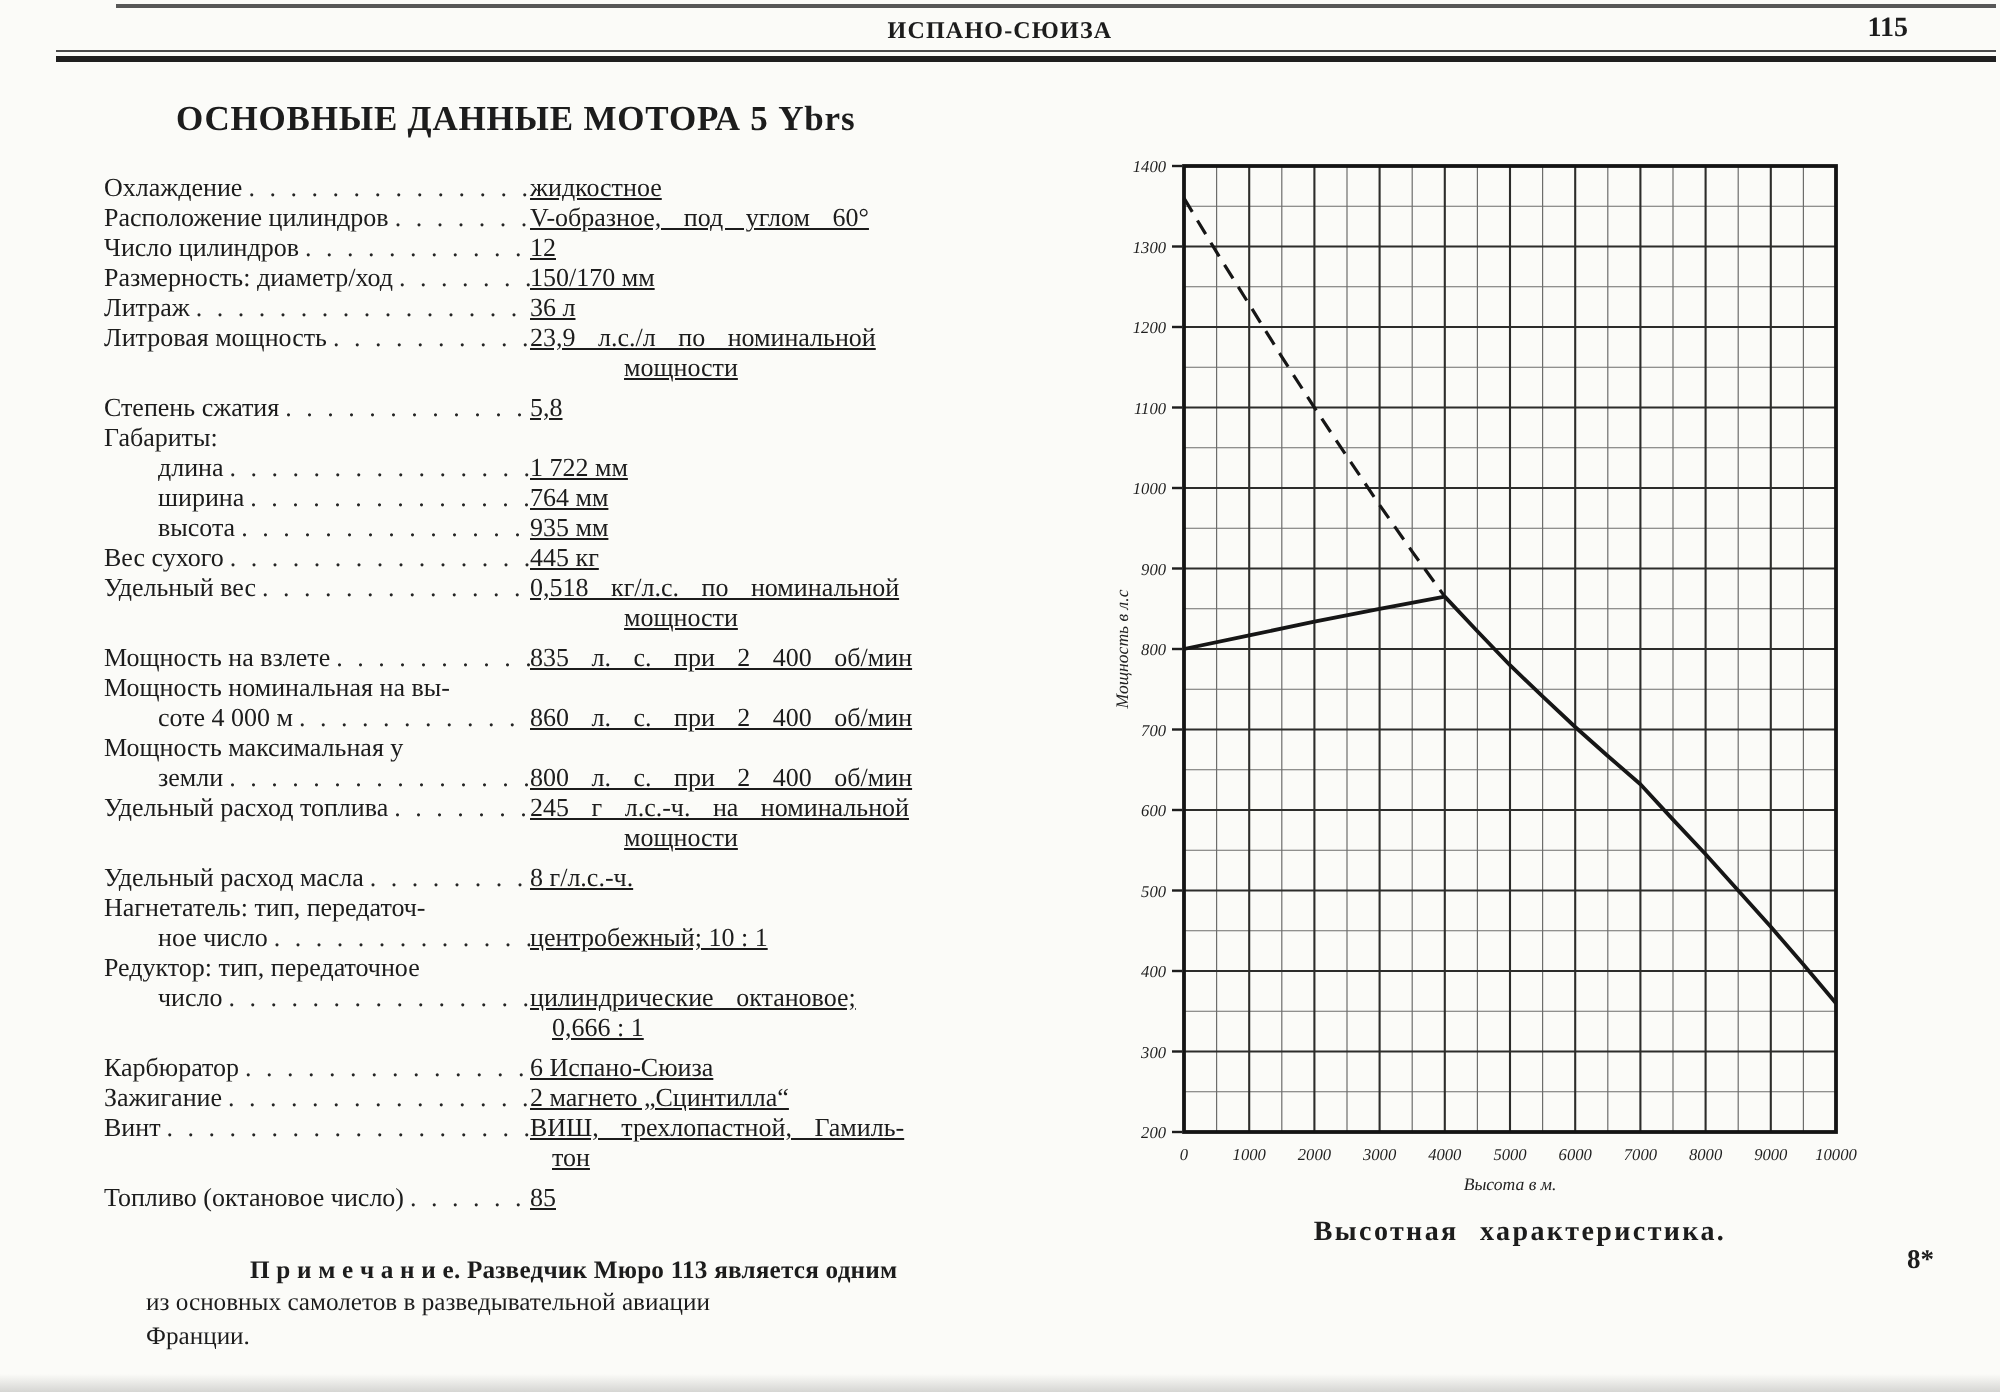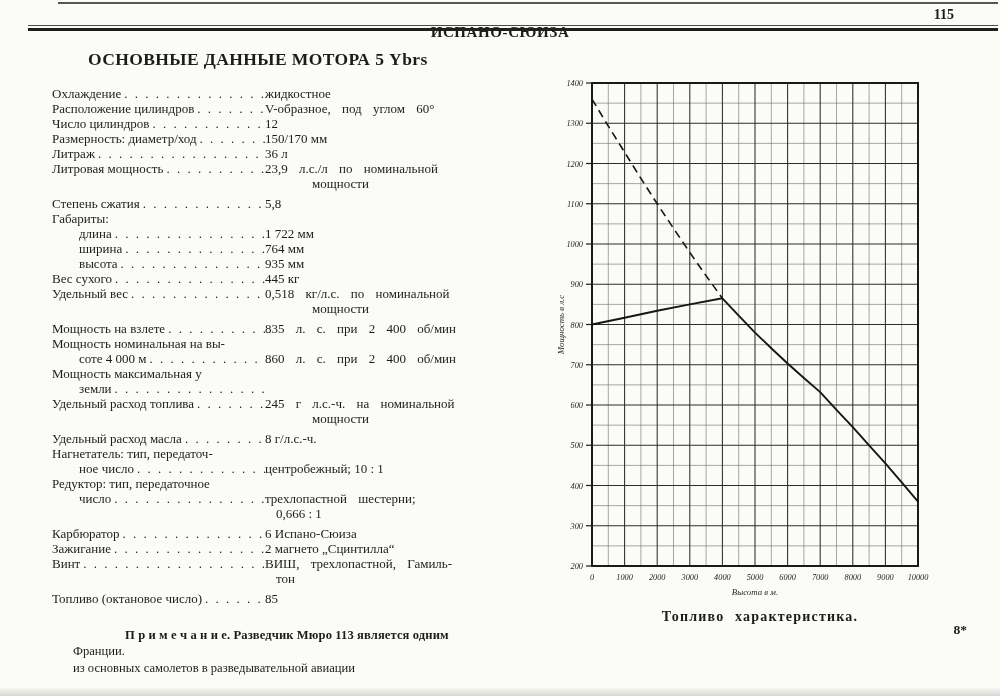--- a/index.html
+++ b/index.html
@@ -1,34 +1,34 @@
 <!DOCTYPE html>
 <html><head>
 <meta charset="utf-8">
 <style>
   html,body{margin:0;padding:0;}
   body{width:1000px;height:696px;background:#e9e9e7;}
   .page{position:relative;width:1000px;height:696px;background:#fbfbf8;overflow:hidden;
         font-family:"Liberation Serif","DejaVu Serif",serif;color:#1c1c1c;}
   .top-edge-line{position:absolute;top:2px;left:58px;right:2px;height:2px;background:#2e2e2e;opacity:.8;}
-  .header-title{position:absolute;top:24px;left:0;width:100%;text-align:center;
-        font-weight:bold;font-size:15px;letter-spacing:.6px;}
+  .header-title{position:absolute;top:8px;left:0;width:100%;text-align:center;
+        font-weight:bold;font-size:12px;letter-spacing:.6px;}
   .page-number{position:absolute;top:7px;right:46px;font-weight:bold;font-size:14px;}
   .rule-1{position:absolute;top:25px;left:28px;right:2px;height:1px;background:#4a4a4a;}
   .rule-2{position:absolute;top:28px;left:28px;right:2px;height:2.5px;background:#1f1f1f;}
   .heading{position:absolute;top:49px;left:88px;font-size:17.5px;font-weight:bold;letter-spacing:.4px;}
 
   .specs{position:absolute;top:86px;left:52px;width:458px;font-size:13px;line-height:15px;}
   .spec-row{display:flex;align-items:baseline;}
   .spec-row.gap{margin-top:5px;}
   .spec-left{flex:0 0 213px;width:213px;box-sizing:border-box;display:flex;align-items:baseline;overflow:hidden;}
   .spec-left.indent{padding-left:27px;}
   .spec-label{white-space:nowrap;}
   .leader{flex:1 1 0;min-width:0;overflow:hidden;white-space:nowrap;padding:0 3px;letter-spacing:2px;color:#242424;}
-  .spec-value{white-space:nowrap;}
+  .spec-value{white-space:nowrap;text-decoration:underline;}
   .spec-value.wide{word-spacing:8px;text-align:right;}
   .spec-value.vind1{padding-left:11px;}
   .spec-value.vind2{padding-left:47px;}
 
   .note{position:absolute;top:627px;left:73px;width:432px;font-size:12.6px;line-height:16.4px;}
   .note-line.first{padding-left:52px;letter-spacing:.1px;font-weight:bold;}
 
   .chart{position:absolute;top:58px;left:552px;width:440px;height:575px;}
   .chart svg{display:block;}
   .chart-caption{position:absolute;top:551px;left:0;width:100%;box-sizing:border-box;padding-right:24px;
@@ -169,20 +169,21 @@
       <div class="spec-row">
         <div class="spec-left">
           <span class="spec-label">Мощность максимальная у</span>
         </div>
       </div>
       <div class="spec-row">
         <div class="spec-left indent">
           <span class="spec-label">земли</span>
           <span class="leader">. . . . . . . . . . . . . . . . . . . . . . . . . . . . . . . . . . . . . . . .</span>
         </div>
+        <span class="spec-value wide">800 л. с. при 2 400 об/мин</span>
       </div>
       <div class="spec-row">
         <div class="spec-left">
           <span class="spec-label">Удельный расход топлива</span>
           <span class="leader">. . . . . . . . . . . . . . . . . . . . . . . . . . . . . . . . . . . . . . . .</span>
         </div>
         <span class="spec-value wide">245 г л.с.-ч. на номинальной</span>
       </div>
       <div class="spec-row">
         <div class="spec-left"></div>
@@ -210,21 +211,21 @@
       <div class="spec-row">
         <div class="spec-left">
           <span class="spec-label">Редуктор: тип, передаточное</span>
         </div>
       </div>
       <div class="spec-row">
         <div class="spec-left indent">
           <span class="spec-label">число</span>
           <span class="leader">. . . . . . . . . . . . . . . . . . . . . . . . . . . . . . . . . . . . . . . .</span>
         </div>
-        <span class="spec-value wide">трехлопастной шестерни;</span>
+        <span class="spec-value wide">цилиндрические октановое;</span>
       </div>
       <div class="spec-row">
         <div class="spec-left"></div>
         <span class="spec-value vind1">0,666 : 1</span>
       </div>
       <div class="spec-row gap">
         <div class="spec-left">
           <span class="spec-label">Карбюратор</span>
           <span class="leader">. . . . . . . . . . . . . . . . . . . . . . . . . . . . . . . . . . . . . . . .</span>
         </div>
@@ -252,22 +253,22 @@
         <div class="spec-left">
           <span class="spec-label">Топливо (октановое число)</span>
           <span class="leader">. . . . . . . . . . . . . . . . . . . . . . . . . . . . . . . . . . . . . . . .</span>
         </div>
         <span class="spec-value">85</span>
       </div>
     </div>
 
   <div class="note">
       <div class="note-line first">П р и м е ч а н и е.  Разведчик Мюро 113 является одним</div>
+      <div class="note-line">из основных самолетов в разведывательной авиации</div>
       <div class="note-line">Франции.</div>
-      <div class="note-line">из основных самолетов в разведывательной авиации</div>
     </div>
 
   <div class="chart">
     <svg id="chart-svg" width="440" height="546" viewBox="0 0 440 546">
         <line x1="56.3" y1="25" x2="56.3" y2="508" stroke="#6d6d6b" stroke-width="0.6"></line>
         <line x1="88.9" y1="25" x2="88.9" y2="508" stroke="#6d6d6b" stroke-width="0.6"></line>
         <line x1="121.5" y1="25" x2="121.5" y2="508" stroke="#6d6d6b" stroke-width="0.6"></line>
         <line x1="154.1" y1="25" x2="154.1" y2="508" stroke="#6d6d6b" stroke-width="0.6"></line>
         <line x1="186.7" y1="25" x2="186.7" y2="508" stroke="#6d6d6b" stroke-width="0.6"></line>
         <line x1="219.3" y1="25" x2="219.3" y2="508" stroke="#6d6d6b" stroke-width="0.6"></line>
@@ -347,18 +348,18 @@
         <text x="235.6" y="522" text-anchor="middle" font-size="8.3" font-family="&quot;Liberation Serif&quot;,&quot;DejaVu Serif&quot;,serif" font-style="italic" fill="#1f1f1f">6000</text>
         <text x="268.2" y="522" text-anchor="middle" font-size="8.3" font-family="&quot;Liberation Serif&quot;,&quot;DejaVu Serif&quot;,serif" font-style="italic" fill="#1f1f1f">7000</text>
         <text x="300.8" y="522" text-anchor="middle" font-size="8.3" font-family="&quot;Liberation Serif&quot;,&quot;DejaVu Serif&quot;,serif" font-style="italic" fill="#1f1f1f">8000</text>
         <text x="333.4" y="522" text-anchor="middle" font-size="8.3" font-family="&quot;Liberation Serif&quot;,&quot;DejaVu Serif&quot;,serif" font-style="italic" fill="#1f1f1f">9000</text>
         <text x="366" y="522" text-anchor="middle" font-size="8.3" font-family="&quot;Liberation Serif&quot;,&quot;DejaVu Serif&quot;,serif" font-style="italic" fill="#1f1f1f">10000</text>
         <text x="12" y="266.5" text-anchor="middle" font-size="8.8" font-family="&quot;Liberation Serif&quot;,&quot;DejaVu Serif&quot;,serif" font-style="italic" fill="#1f1f1f" transform="rotate(-90 12 266.5)">Мощность в л.с</text>
         <text x="203" y="537" text-anchor="middle" font-size="8.8" font-family="&quot;Liberation Serif&quot;,&quot;DejaVu Serif&quot;,serif" font-style="italic" fill="#1f1f1f">Высота в м.</text>
         <path d="M40.0 41.1 L56.3 68.1 L72.6 94.2 L88.9 120.4 L105.2 145.8 L121.5 170.3 L137.8 194.5 L154.1 217.8 L170.4 240.3" fill="none" stroke="#161616" stroke-width="1.6" stroke-linejoin="round" stroke-dasharray="8 5"></path>
         <path d="M40.0 266.5 L72.6 259.7 L105.2 252.8 L137.8 246.4 L170.4 240.3 L186.7 257.6 L203.0 274.6 L219.3 290.2 L235.6 305.5 L251.9 320.0 L268.2 334.1 L284.5 351.8 L300.8 369.1 L317.1 387.3 L333.4 405.4 L349.7 424.3 L366.0 443.6" fill="none" stroke="#161616" stroke-width="1.9" stroke-linejoin="round"></path>
       </svg>
-    <div class="chart-caption">Топливо характеристика.</div>
+    <div class="chart-caption">Высотная характеристика.</div>
   </div>
 
   <div class="footer-mark">8*</div>
   <div class="bottom-edge"></div>
 </div>
 
 </body></html>

